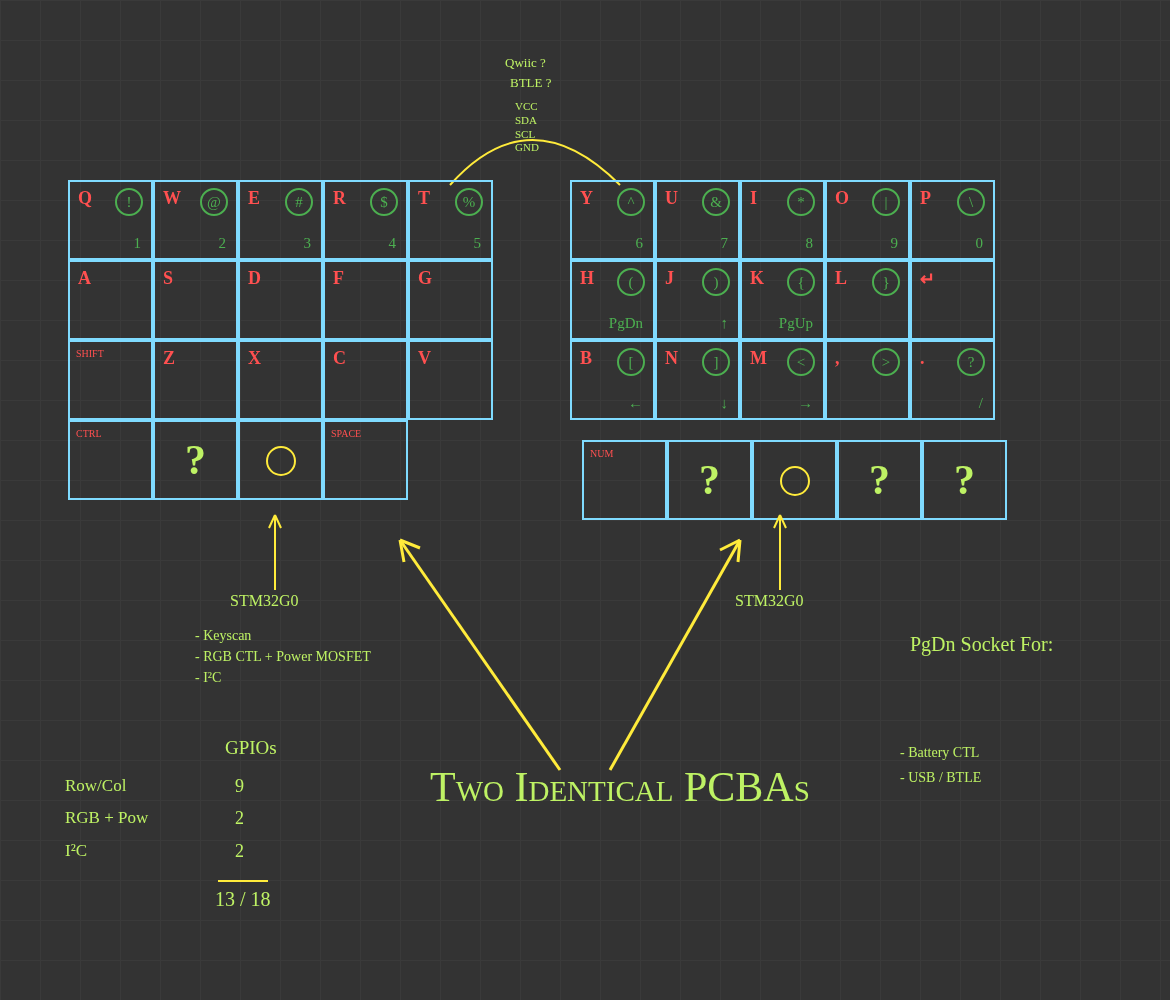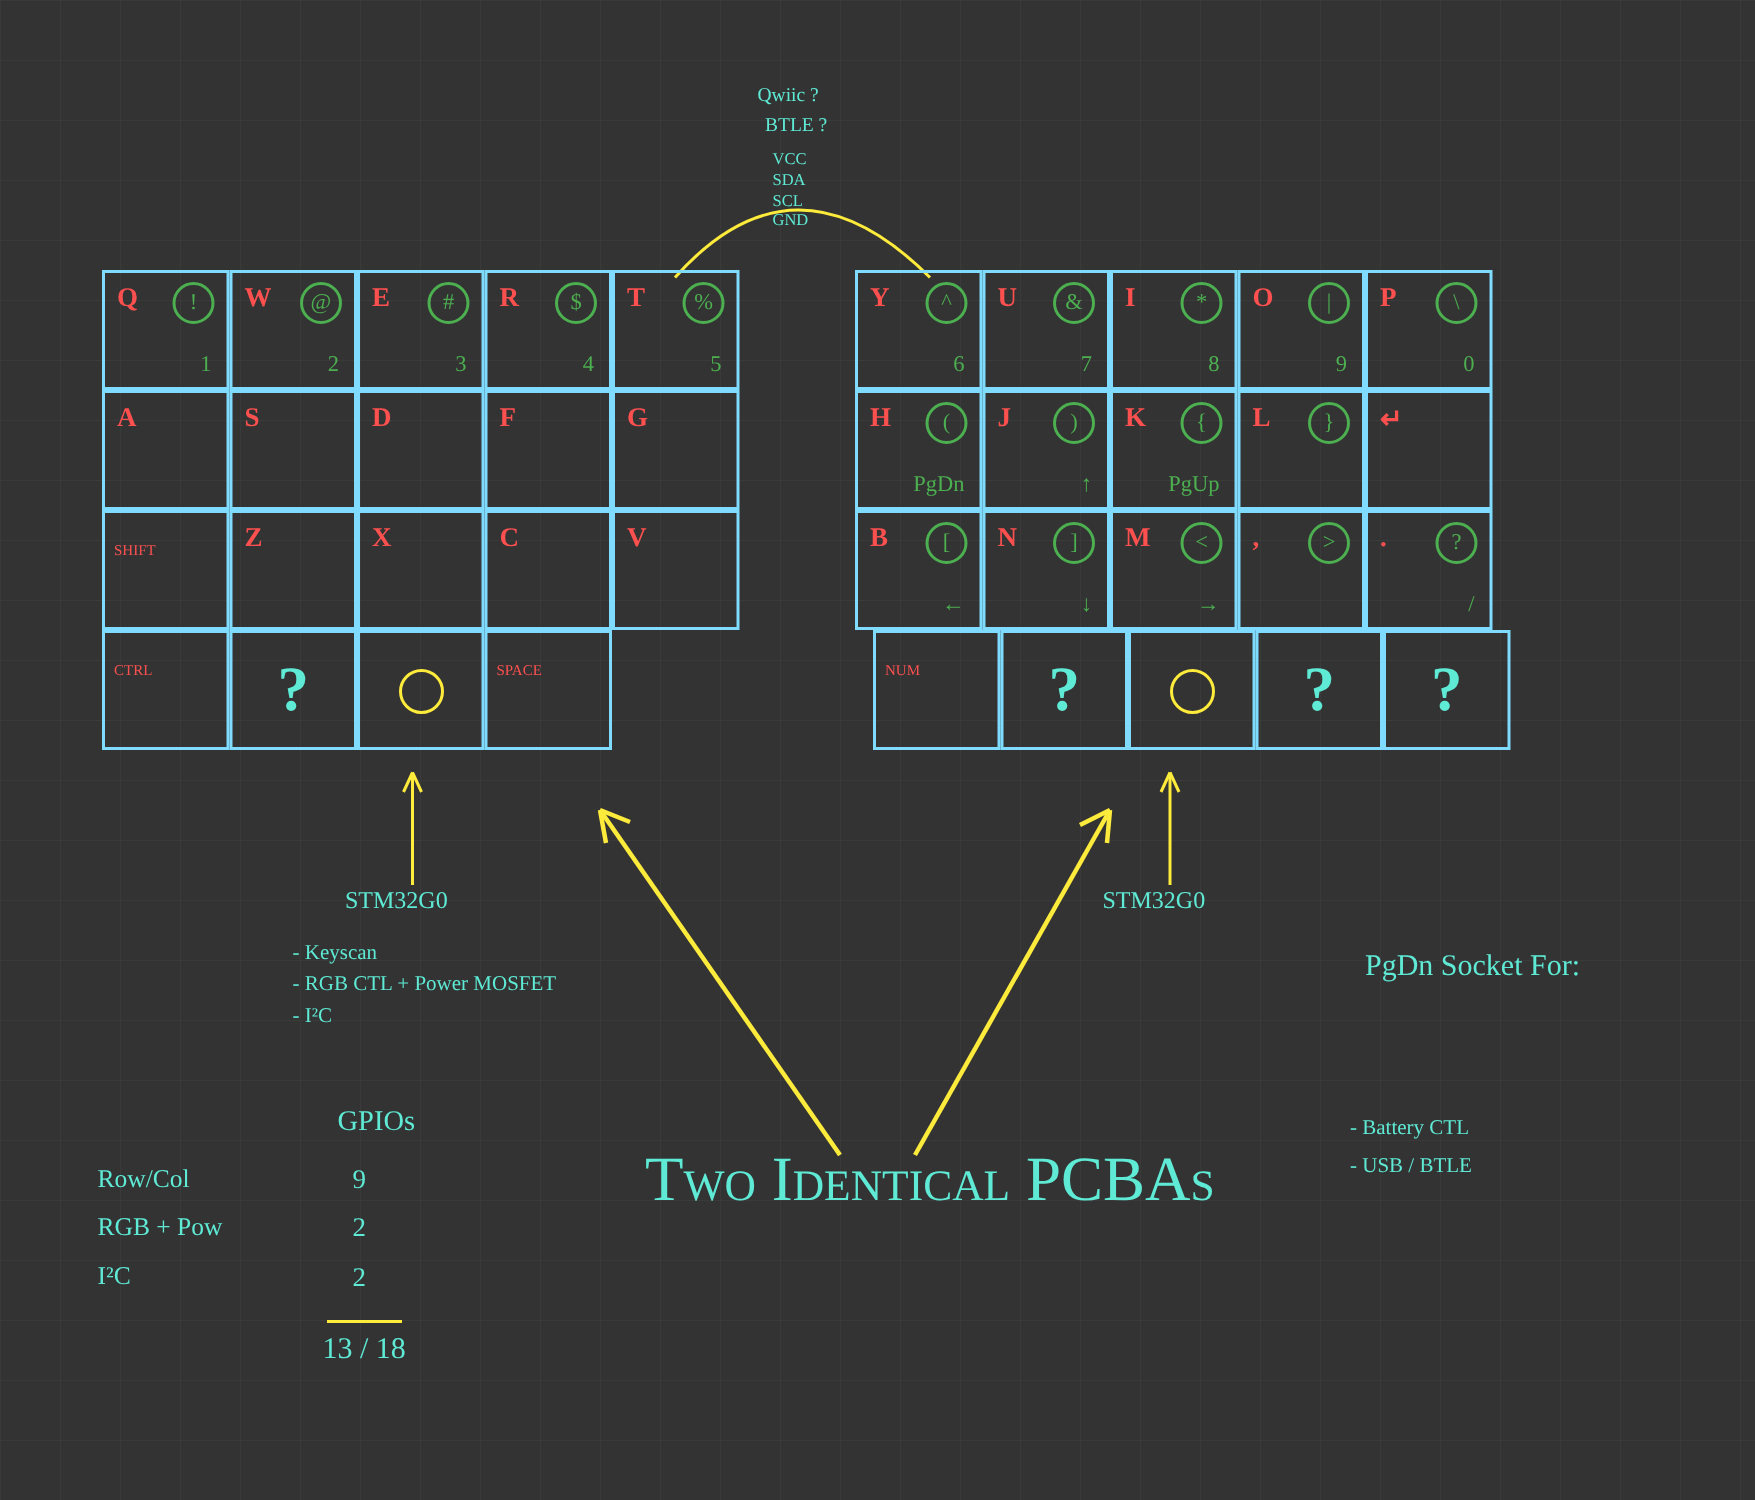--- a/index.html
+++ b/index.html
@@ -3,37 +3,37 @@
 <meta charset="utf-8">
 <style>
   html,body{margin:0;padding:0;width:1170px;height:1000px;overflow:hidden;
     background:#333;font-family:"Comic Sans MS","Segoe Script","Brush Script MT",cursive;}
   
   .grid{position:absolute;inset:0;
     background-image:
       linear-gradient(#3a3a3a 1px,transparent 1px),
       linear-gradient(90deg,#3a3a3a 1px,transparent 1px);
     background-size:40px 40px;}
-  .yellow{color:#5eead4;}
+  .yellow{color:#bef264;}
   .red{color:#ff5050;}
   .green{color:#4CAF50;}
   .hand{font-family:"Comic Sans MS","Segoe Script",cursive;}
   .abs{position:absolute;}
   .kb{position:absolute;top:180px;}
   .kb.left{left:68px;}
   .kb.right{left:570px;}
   .row{display:flex;}
   .key{box-sizing:border-box;width:85px;height:80px;border:2px solid #7FDBFF;
        position:relative;font-size:18px;}
   .key .prim{position:absolute;top:6px;left:8px;font-weight:bold;}
   .key .sym{position:absolute;top:6px;right:8px;display:flex;align-items:center;justify-content:center;}
   .key .circ{width:24px;height:24px;border:2px solid #4CAF50;border-radius:50%;
              display:flex;align-items:center;justify-content:center;font-size:15px;}
   .key .sub{position:absolute;bottom:6px;right:10px;font-size:15px;}
-  .key .corner{position:absolute;top:20px;left:6px;font-size:10px;text-transform:uppercase;text-align:center;}
+  .key .corner{position:absolute;top:6px;left:6px;font-size:10px;text-transform:uppercase;text-align:center;}
   .qmark{font-size:42px;font-weight:bold;display:flex;align-items:center;justify-content:center;height:100%;}
   .ycirc{width:26px;height:26px;border:2px solid #ffeb3b;border-radius:50%;margin:auto;margin-top:24px;}
   .note{font-size:18px;line-height:1.4;}
   svg.arrow{position:absolute;overflow:visible;pointer-events:none;}
   .title{font-size:42px;}
   .small{font-size:13px;}
 </style>
 </head>
 <body>
 <div class="grid"></div>
@@ -236,21 +236,21 @@
         </span>
       </div>
       <div class="key">
         <span class="prim red">.</span>
         <span class="sym">
           <span class="circ green">?</span>
         </span>
         <span class="sub green">/</span>
       </div>
     </div>
-    <div class="row" style="margin-left: 12px;">
+    <div class="row" style="margin-left: 12px; margin-top: 20px;">
       <div class="key">
         <span class="corner red">num</span>
       </div>
       <div class="key">
         <div class="qmark yellow">?</div>
       </div>
       <div class="key">
         <div class="ycirc"></div>
       </div>
       <div class="key">

